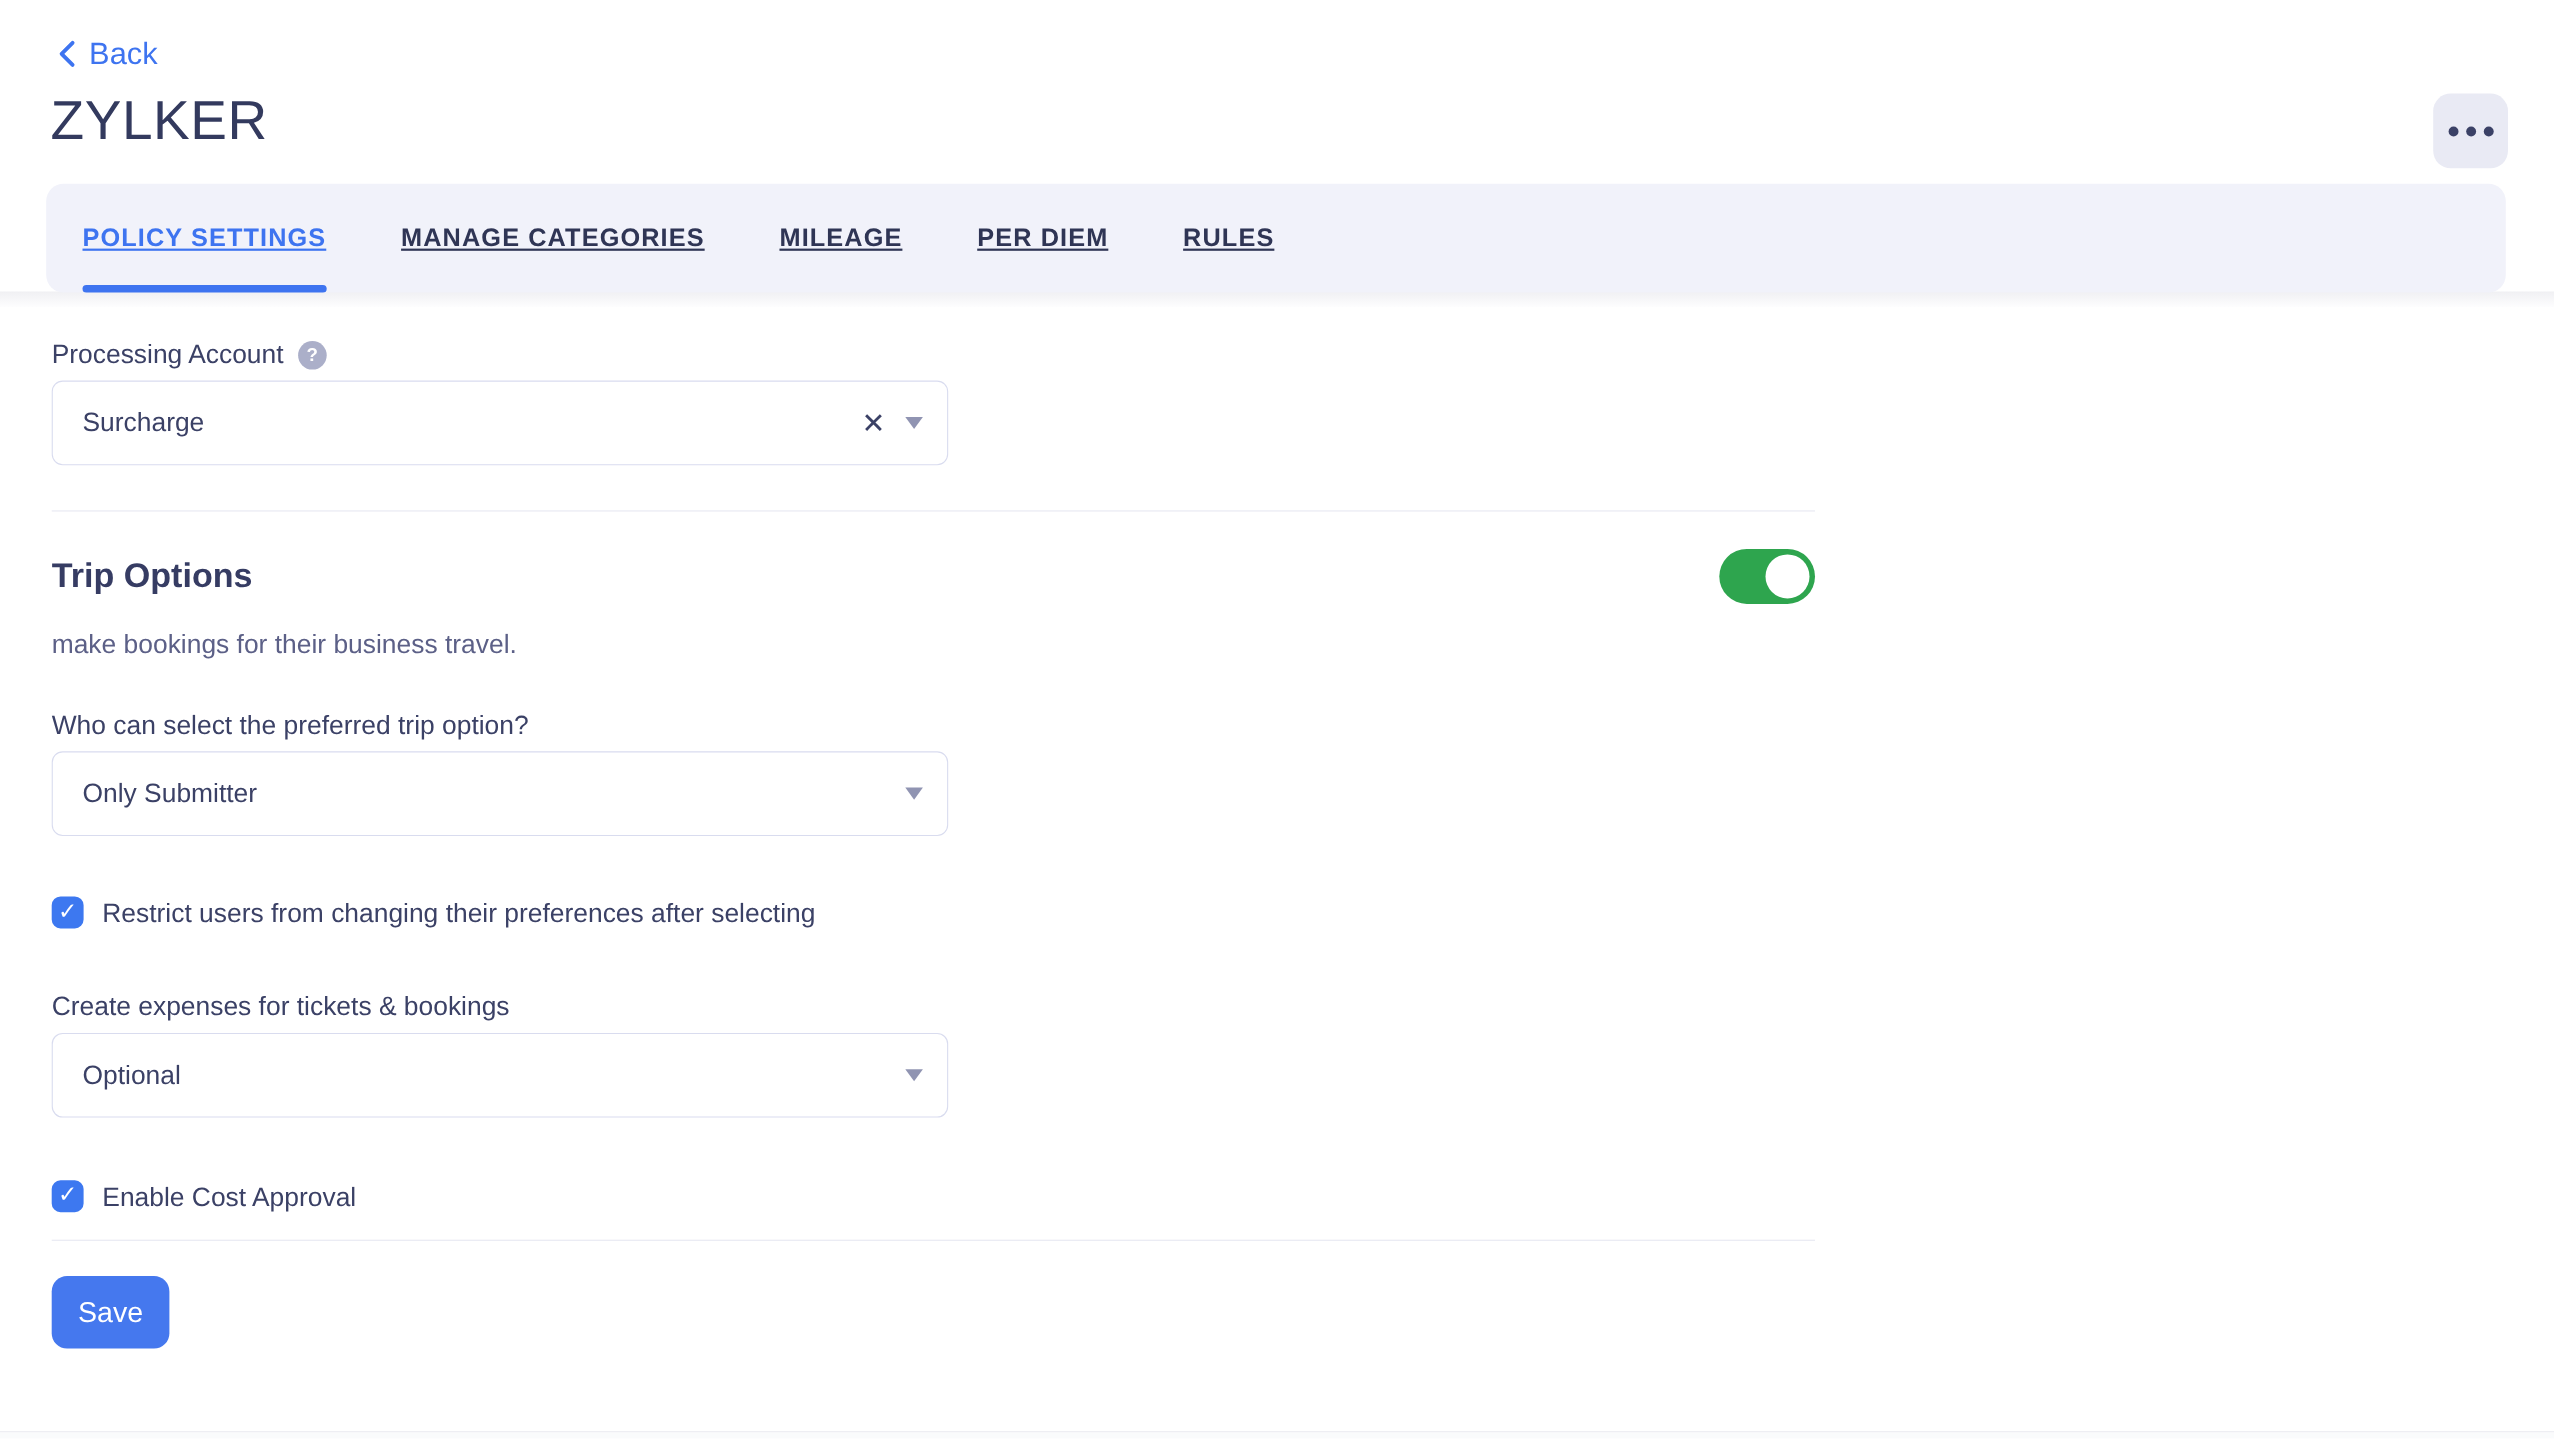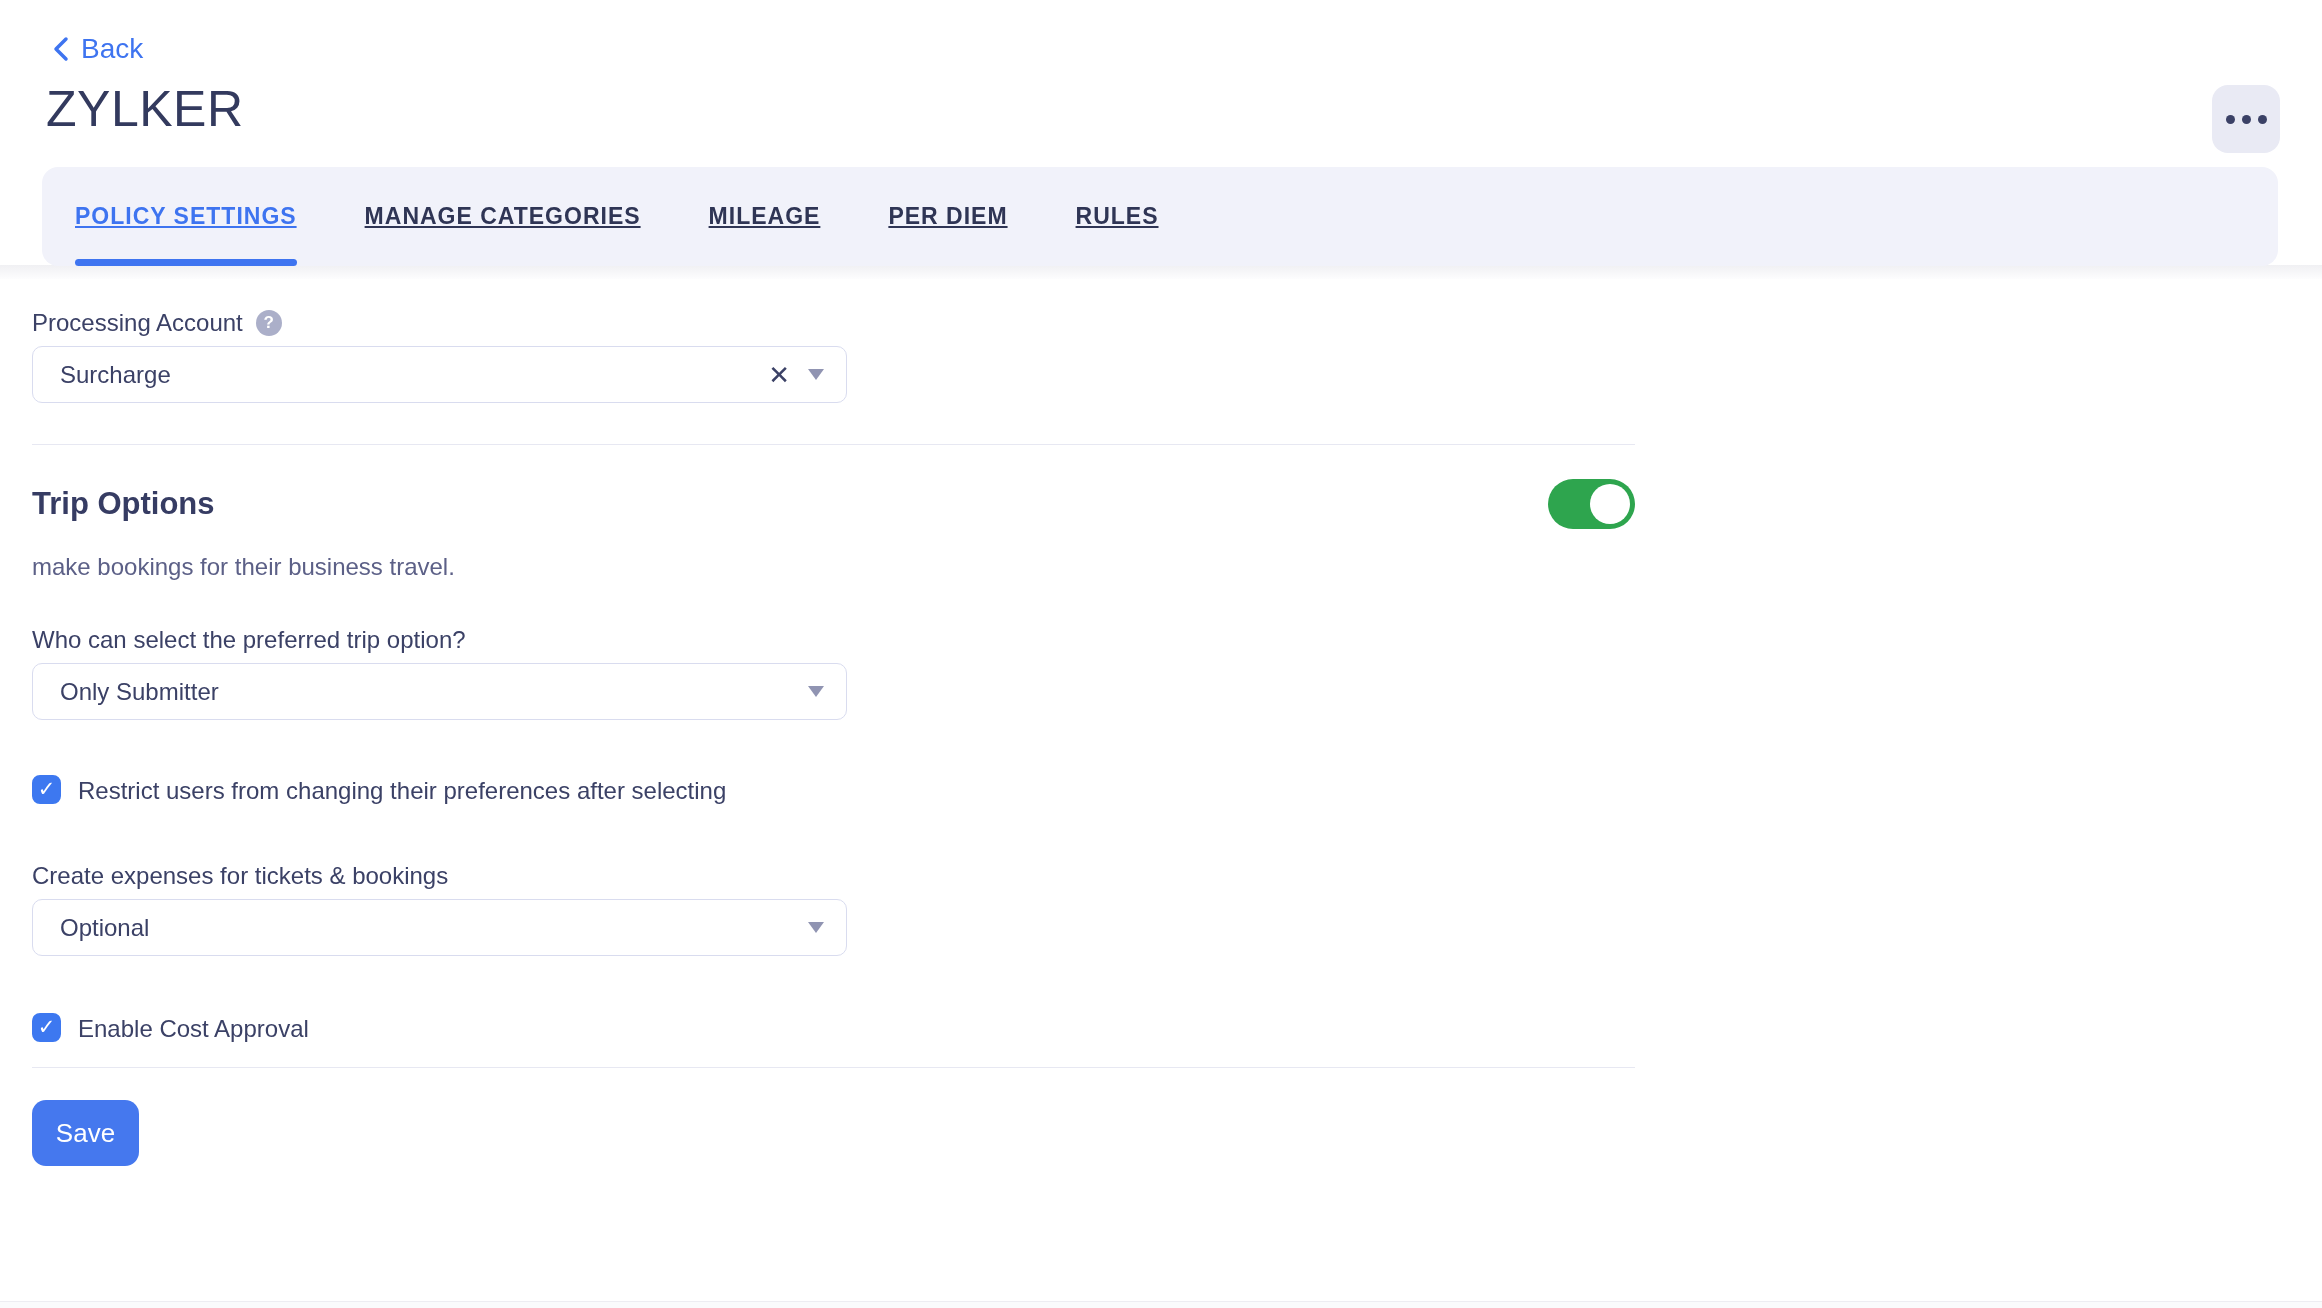--- a/index.html
+++ b/index.html
@@ -92,21 +92,21 @@
     position: absolute;
     left: 0; right: 0; bottom: 0;
     height: 7px;
     background: #3e74f0;
     border-radius: 4px;
   }
 
   
   .content {
     position: absolute;
-    left: 32px; top: 279px;
+    left: 47px; top: 279px;
     width: 1603px;
   }
   .field-label-row {
     margin-top: 27px;
     display: flex;
     align-items: center;
     gap: 13px;
     font-size: 24px;
     line-height: 34px;
     color: #3b4166;
@@ -118,21 +118,21 @@
     color: #ffffff;
     font-size: 17px;
     font-weight: 700;
     display: inline-flex;
     align-items: center;
     justify-content: center;
     cursor: pointer;
   }
   .select {
     margin-top: 6px;
-    width: 815px; height: 57px;
+    width: 815px; height: 77px;
     border: 1.5px solid #d9dcef;
     border-radius: 10px;
     background: #ffffff;
     display: flex;
     align-items: center;
     padding: 0 22px 0 27px;
     cursor: pointer;
   }
   .select .value {
     flex: 1;

